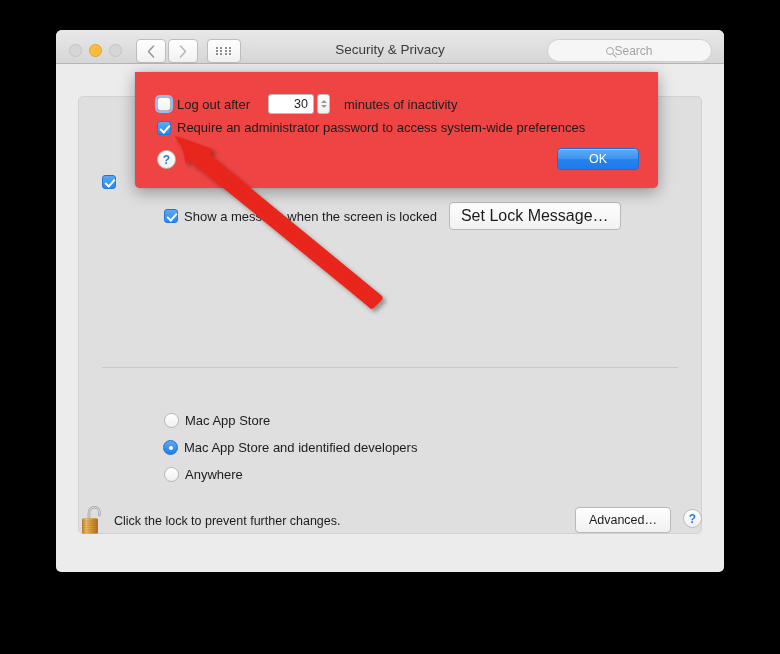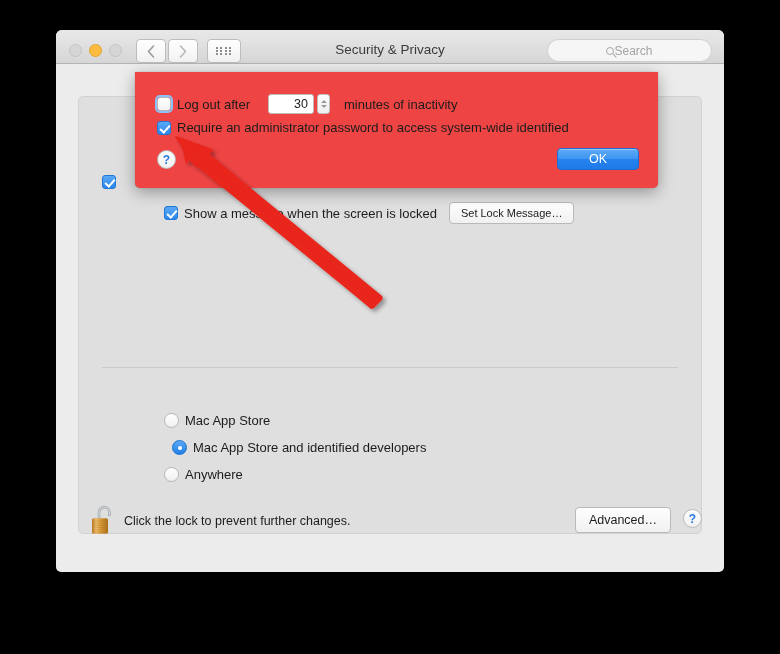--- a/index.html
+++ b/index.html
@@ -118,21 +118,21 @@
   }
   .cbox.focus { outline: 2px solid #8cc2f5; outline-offset: 0px; }
 
   .lbl { font-size: 13px; color: #1c1c1c; margin-left: 6px; }
 
   
   .pushbtn {
     background: linear-gradient(to bottom,#fefefe,#f1f1f1);
     border: 1px solid #b9b9b9;
     border-radius: 4px;
-    font-size: 11px;
+    font-size: 16px;
     color: #1c1c1c;
     padding: 4px 11px;
     display: inline-flex; align-items: center; justify-content: center;
   }
 
   
   .radio {
     width: 15px; height: 15px; border-radius: 50%;
     flex: 0 0 auto;
     background: linear-gradient(to bottom,#ffffff,#f0f0f0);
@@ -158,21 +158,21 @@
   .helpbtn {
     width: 19px; height: 19px; border-radius: 50%;
     background: linear-gradient(to bottom,#fdfdfd,#f0f0f0);
     border: 1px solid #bcbcbc;
     display: flex; align-items: center; justify-content: center;
     color: #2a7ae2; font-size: 12px; font-weight: bold;
   }
 
   
   #bottombar {
-    position: absolute; left: 10px; right: 0; bottom: 0;
+    position: absolute; left: 0; right: 0; bottom: 0;
     height: 70px;
   }
   #lock-wrap { position: absolute; left: 22px; top: 10px; width: 28px; height: 34px; }
   #lock-text { position: absolute; left: 58px; top: 20px; font-size: 12.5px; color: #1c1c1c; }
   #advanced-btn { position: absolute; right: 53px; top: 13px; padding: 5px 13px; font-size: 12.5px; }
   #bottom-help { position: absolute; right: 22px; top: 15px; }
 
   
   #sheet {
     position: absolute;
@@ -278,21 +278,21 @@
         <span class="pushbtn" style="margin-left:12px;">Set Lock Message…</span>
       </div>
 
       <div id="hr-sep"></div>
 
 
       <div class="row" style="left:85px; top:316px;">
         <span class="radio"></span>
         <span class="lbl">Mac App Store</span>
       </div>
-      <div class="row" style="left:93px; top:343px;">
+      <div class="row" style="left:84px; top:343px;">
         <span class="radio sel"></span>
         <span class="lbl">Mac App Store and identified developers</span>
       </div>
       <div class="row" style="left:85px; top:370px;">
         <span class="radio"></span>
         <span class="lbl">Anywhere</span>
       </div>
     </div>
 
     <div id="bottombar">
@@ -334,21 +334,21 @@
     <span id="num-field">30</span>
     <span id="stepper">
       <i class="ar up"></i>
       <i class="ar dn"></i>
     </span>
     <span id="mins-lbl">minutes of inactivity</span>
   </div>
 
   <div id="sheet-row2">
     <span class="cbox checked"></span>
-    <span class="lbl">Require an administrator password to access system-wide identified</span>
+    <span class="lbl">Require an administrator password to access system-wide preferences</span>
   </div>
 
   <div class="helpbtn" id="sheet-help">?</div>
   <div id="ok-btn">OK</div>
 </div>
 
 <svg id="arrow-svg">
   <defs>
     <filter id="arrShadow" x="-30%" y="-30%" width="180%" height="180%">
       <feDropShadow dx="3" dy="3" stdDeviation="2.2" flood-color="#000" flood-opacity="0.35"></feDropShadow>

